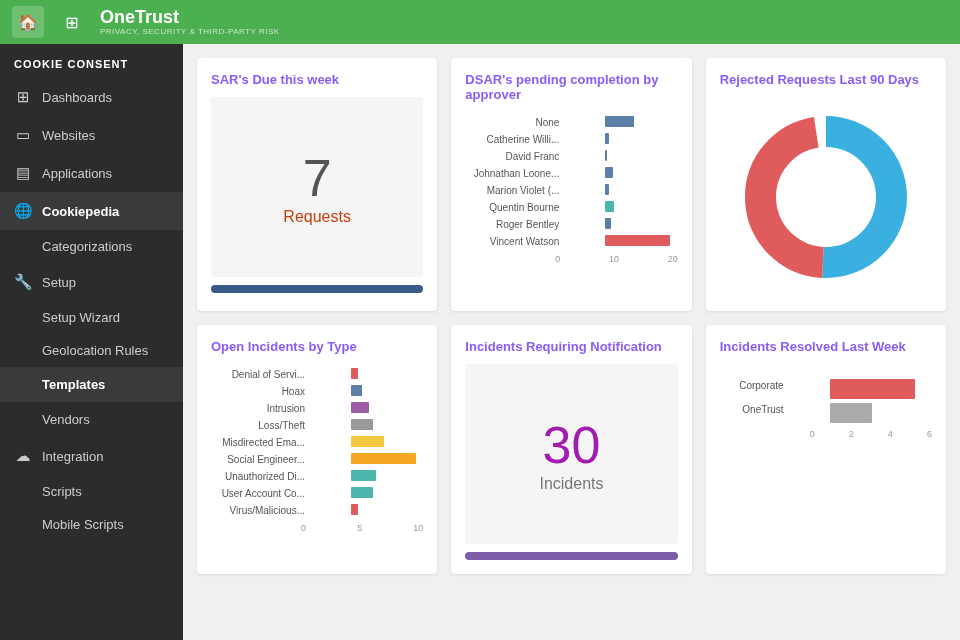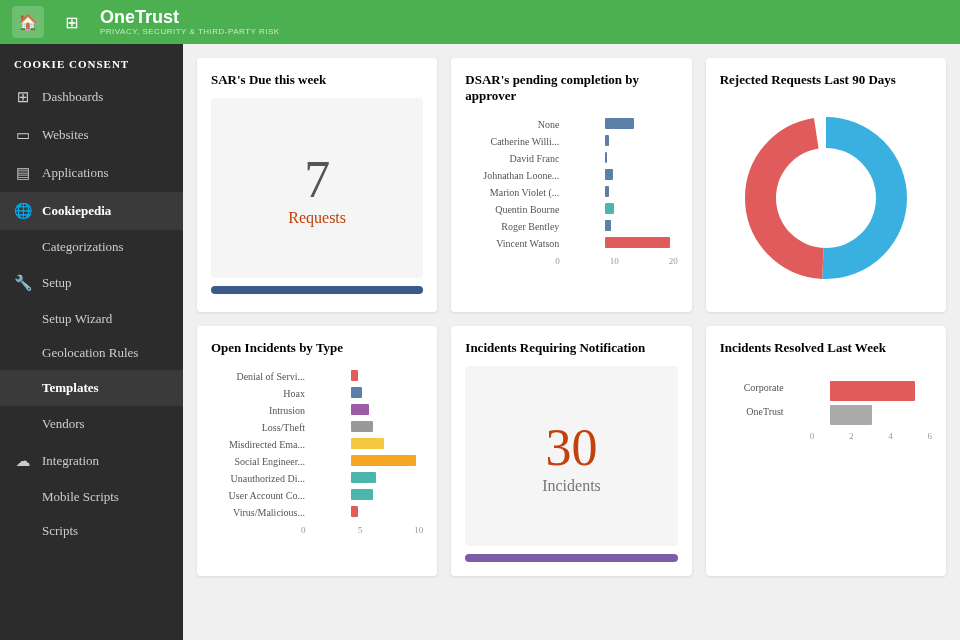--- a/index.html
+++ b/index.html
@@ -29,21 +29,20 @@
     }
     .top-nav-brand { display: flex; flex-direction: column; }
     .top-nav-brand-name { color: white; font-size: 18px; font-weight: bold; line-height: 1.1; }
     .top-nav-brand-sub { color: rgba(255,255,255,0.7); font-size: 8px; letter-spacing: 0.5px; }
 
     
     .main-layout {
       display: flex;
       flex: 1;
       overflow: hidden;
-      font-family: Liberation Serif, serif;
     }
 
     
     .sidebar {
       width: 183px;
       background: #2c2c2c;
       color: #ccc;
       display: flex;
       flex-direction: column;
       flex-shrink: 0;
@@ -87,21 +86,21 @@
       grid-template-rows: auto auto;
       gap: 14px;
     }
     .card {
       background: white;
       border-radius: 4px;
       padding: 14px;
       box-shadow: 0 1px 3px rgba(0,0,0,0.1);
     }
     .card-title {
-      color: #000000;
+      color: #8b5cf6;
       font-size: 13px;
       font-weight: bold;
       margin-bottom: 10px;
     }
 
     
     .sar-content {
       display: flex;
       flex-direction: column;
       align-items: center;
@@ -136,21 +135,21 @@
     .notification-content {
       display: flex;
       flex-direction: column;
       align-items: center;
       justify-content: center;
       background: #f5f5f5;
       border-radius: 4px;
       height: 180px;
       margin-bottom: 8px;
     }
-    .notification-number { font-size: 52px; color: #c2410c; font-weight: 300; text-align: center; }
+    .notification-number { font-size: 52px; color: #a21caf; font-weight: 300; text-align: center; }
     .notification-label { font-size: 16px; color: #777; }
     .notification-bar { height: 8px; background: #7b5ea7; border-radius: 4px; width: 100%; }
   </style>
 </head>
 <body>
 
 <div class="top-nav">
   <div class="top-nav-home">🏠</div>
   <div class="top-nav-grid">⊞</div>
   <div class="top-nav-brand">
@@ -199,24 +198,24 @@
     </div>
     <div class="sidebar-item">
       <span class="icon" style="width:18px;"></span>
       <span>Vendors</span>
     </div>
     <div class="sidebar-item">
       <span class="icon">☁</span>
       <span>Integration</span>
     </div>
     <div class="sidebar-sub-item">
+      <span>Scripts</span>
+    </div>
+    <div class="sidebar-sub-item">
       <span>Mobile Scripts</span>
-    </div>
-    <div class="sidebar-sub-item">
-      <span>Scripts</span>
     </div>
   </div>
 
   <div class="content">
     <div class="dashboard-grid">
 
       <div class="card">
         <div class="card-title">SAR's Due this week</div>
         <div class="sar-content">
           <div class="sar-number">7</div>

